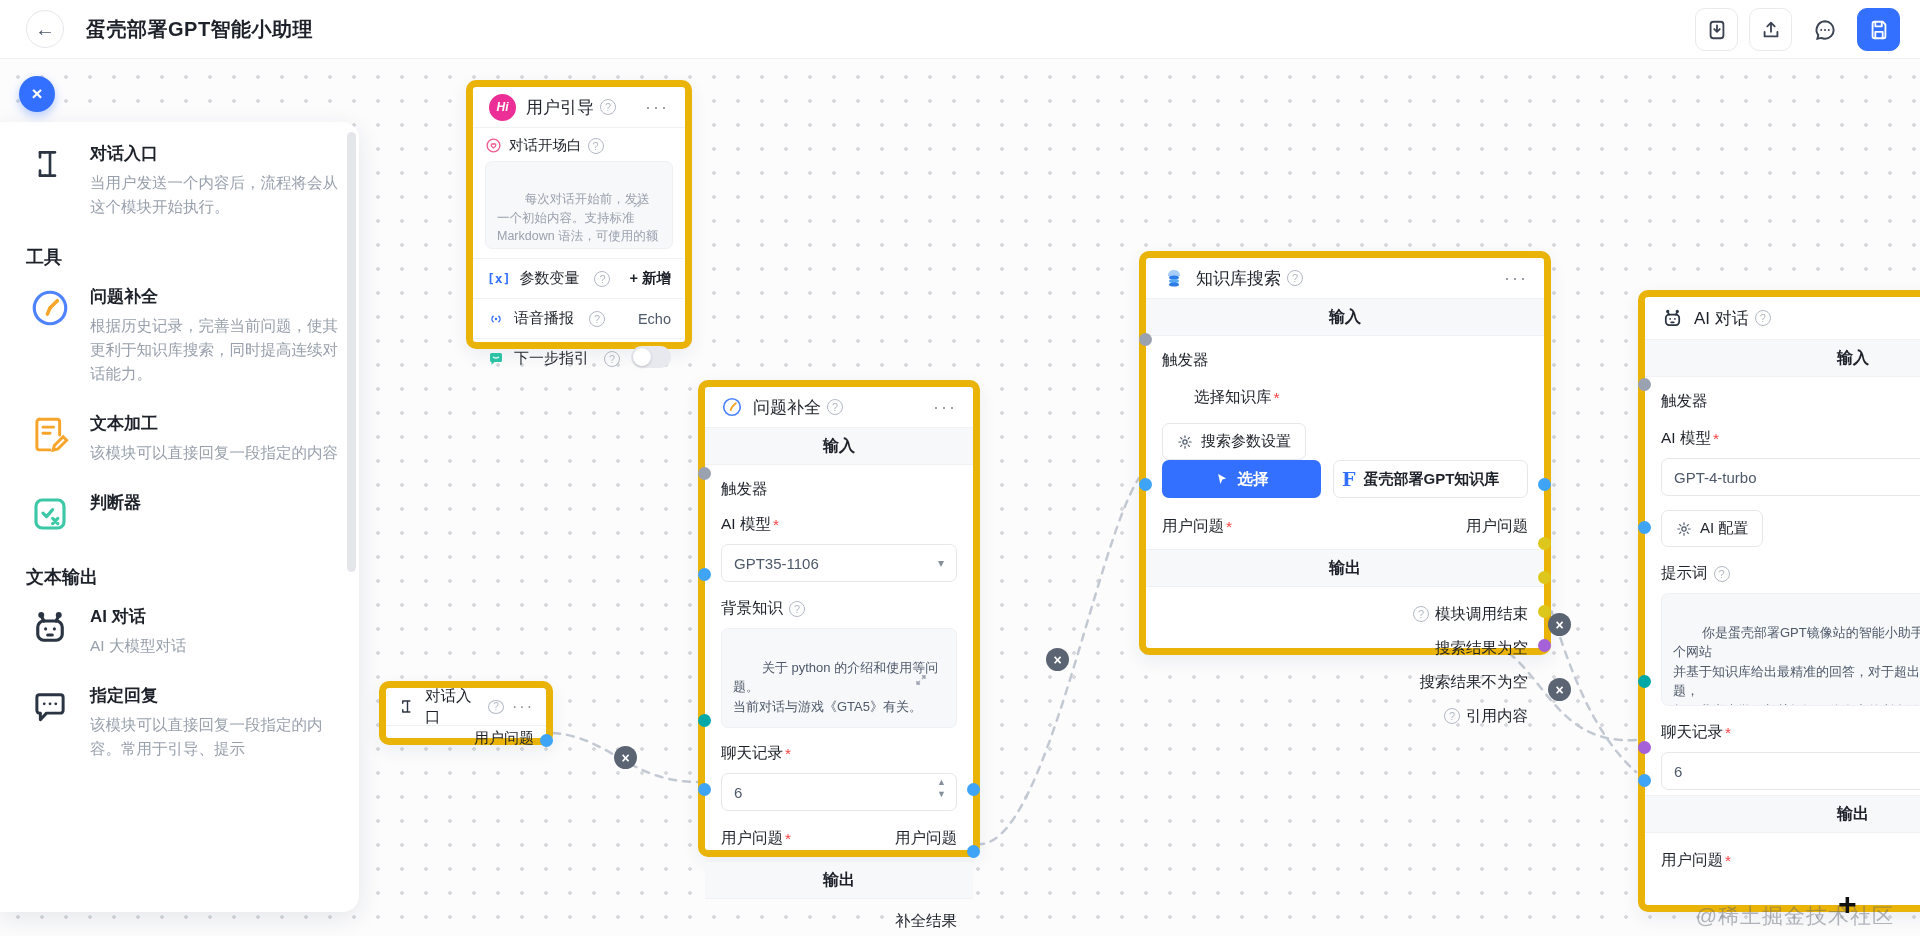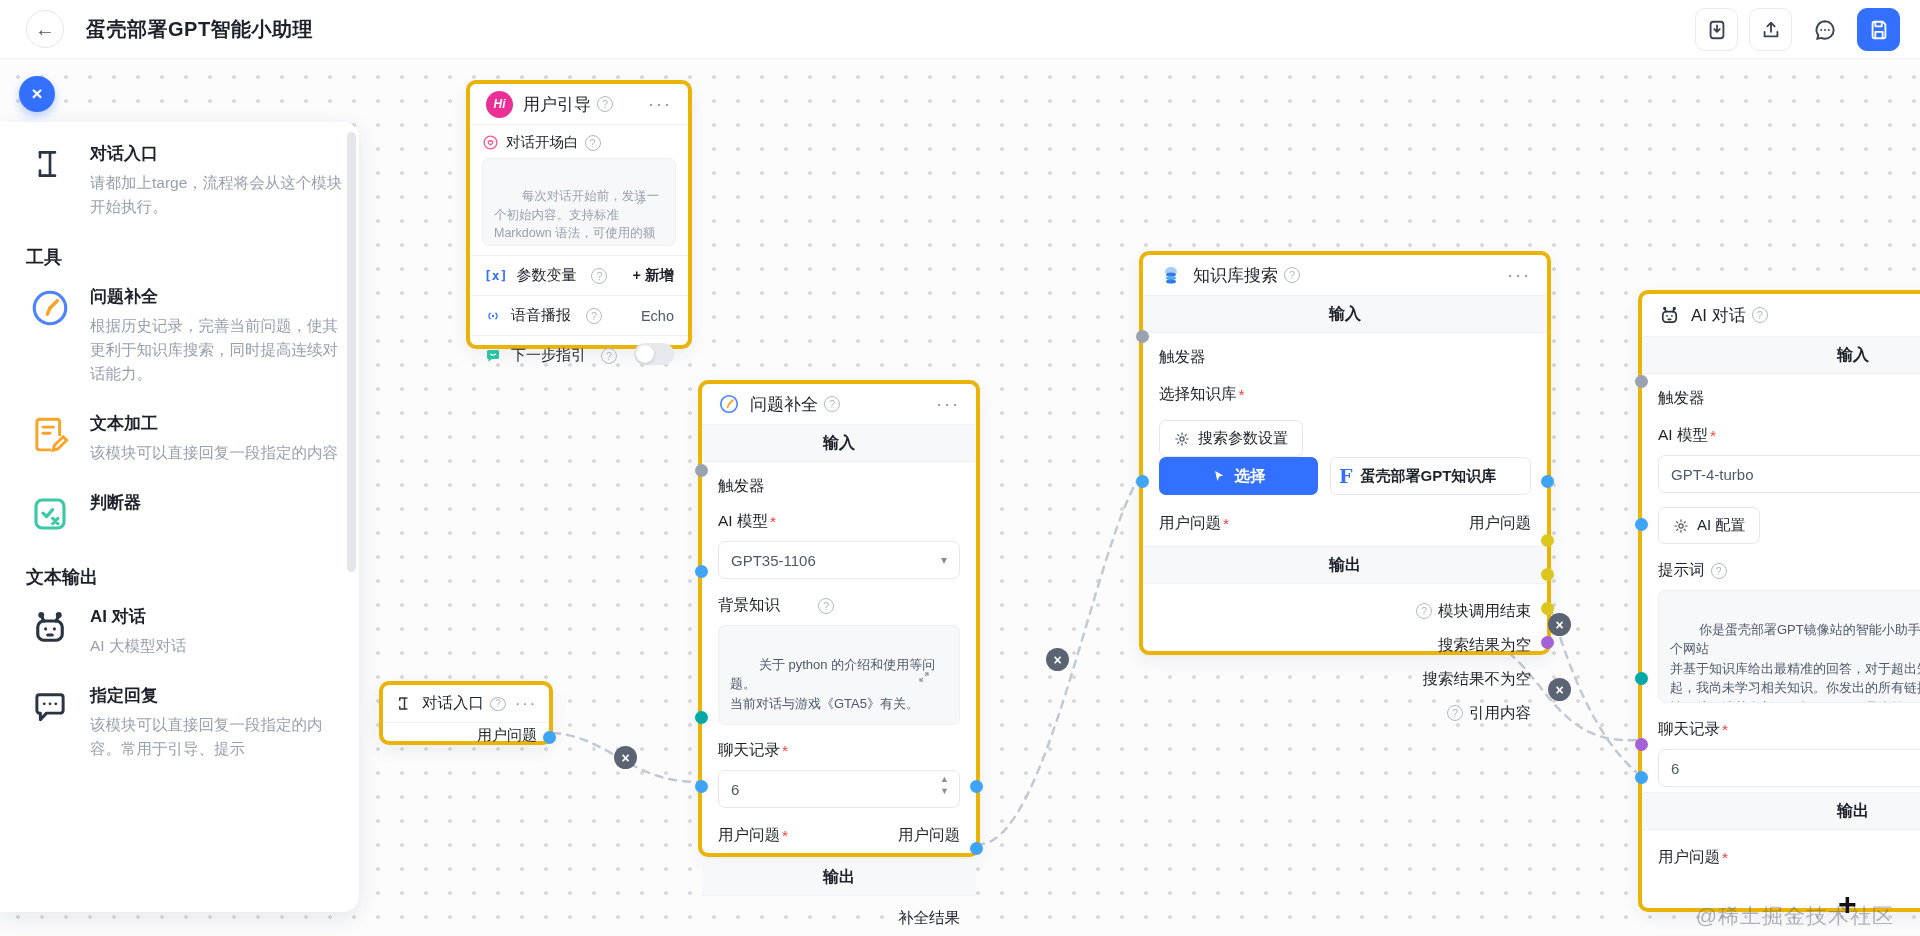--- a/index.html
+++ b/index.html
@@ -36,21 +36,21 @@
            border-radius:0 16px 16px 0; box-shadow:0 6px 24px rgba(30,40,60,.10);
            padding:20px 14px 0 26px; overflow:hidden; }
   .panel-scroll { position:absolute; right:3px; top:10px; width:9px; height:440px; border-radius:5px; background:#e4e6ea; }
   .sec-label { font-size:18px; font-weight:700; margin:10px 0 16px 0; }
   .mod-item { display:flex; gap:16px; margin:0 0 26px 0; cursor:grab; }
   .mod-ico { flex:0 0 48px; height:48px; display:flex; align-items:flex-start; justify-content:center; padding-top:2px; }
   .mod-tit { font-size:17px; font-weight:600; }
   .mod-desc { font-size:15.5px; color:#98a0ac; line-height:1.55; margin-top:6px; }
 
   
-  .node { position:absolute; background:#fff; border:4px solid #eab308; border-radius:10px;
+  .node { position:absolute; background:#fff; border:7px solid #eab308; border-radius:10px;
           box-shadow:0 6px 18px rgba(30,40,60,.07); z-index:2; font-size:16px; }
   .nhead { display:flex; align-items:center; gap:10px; padding:0 16px; }
   .ntitle { font-size:17px; font-weight:400; display:flex; align-items:center; }
   .more { margin-left:auto; color:#8a8f99; font-size:18px; letter-spacing:2px; cursor:pointer; }
   .tabbar { height:38px; background:#f7f8fa; border-top:1px solid #eff1f5; border-bottom:1px solid #eff1f5;
             display:flex; align-items:center; justify-content:center; font-weight:600; font-size:16px; cursor:pointer; }
   .nbody { padding:12px 16px; }
   .flabel { font-size:15.5px; color:#1d2129; display:flex; align-items:center; }
   .req::after { content:"*"; color:#f53f3f; margin-left:2px; }
   .help { display:inline-flex; width:16px; height:16px; border:1.4px solid #b3b9c4; border-radius:50%;
@@ -168,21 +168,21 @@
 
     <div class="mod-item">
       <div class="mod-ico">
         <svg class="ic" width="40" height="40" viewBox="0 0 24 24" fill="none" stroke="#2b3442" stroke-width="1.6" stroke-linecap="round">
           <path d="M9 5h6M12 5v14M9 19h6M6 5v3M6 16v3"></path>
             <path d="M6 5h3M6 19h3"></path>
         </svg>
       </div>
       <div>
         <div class="mod-tit">对话入口</div>
-        <div class="mod-desc">请都加上targe，流程将会从这个模块开始执行。</div>
+        <div class="mod-desc">当用户发送一个内容后，流程将会从这个模块开始执行。</div>
       </div>
     </div>
 
     <div class="sec-label">工具</div>
     <div class="mod-item">
       <div class="mod-ico">
         <svg class="ic" width="42" height="42" viewBox="0 0 24 24" fill="none">
           <circle cx="12" cy="12" r="9" stroke="#4e83fd" stroke-width="1.8"></circle>
           <path d="M12 12l4.2-4.2" stroke="#f7a42a" stroke-width="2" stroke-linecap="round"></path>
           <path d="M12 12l-1.5 3.5" stroke="#f7a42a" stroke-width="2" stroke-linecap="round"></path>
@@ -350,21 +350,21 @@
       <div class="more">···</div>
     </div>
     <div class="tabbar">输入</div>
     <div class="nbody">
       <div class="flabel" style="margin:2px 0 14px 0;">触发器</div>
       <div class="flabel req" style="margin-bottom:9px;">AI 模型</div>
       <div class="inputbox">
         <span>GPT35-1106</span>
         <span class="chev">▾</span>
       </div>
-      <div class="flabel" style="margin:16px 0 9px 0;gap:32px;">
+      <div class="flabel" style="margin:16px 0 9px 0;">
         <span>背景知识</span>
         <span class="help">?</span>
       </div>
       <div class="tarea" style="height:100px;">
         <span style="white-space:pre-wrap;">关于 python 的介绍和使用等问题。
 当前对话与游戏《GTA5》有关。</span>
         <span class="resize-h">
           <svg class="ic" width="10" height="10" viewBox="0 0 10 10" stroke="#9aa1ad" stroke-width="1.3" fill="none">
               <path d="M6 1h3v3M4 9H1V6M9 1L6 4M1 9l3-3"></path>
             </svg>
@@ -407,21 +407,21 @@
       </span>
       <div class="ntitle">
           <span>知识库搜索</span>
           <span class="help">?</span>
         </div>
       <div class="more">···</div>
     </div>
     <div class="tabbar">输入</div>
     <div class="nbody">
       <div class="flabel" style="margin:2px 0 16px 0;">触发器</div>
-      <div class="flabel req" style="margin-bottom:10px;">选择知识库</div>
+      <div class="flabel req" style="margin-bottom:10px;margin-left:32px;">选择知识库</div>
       <div style="margin-top:15px;">
         <div class="ghost-btn">
           <span style="display:inline-flex;">
             <svg class="ic" width="16" height="16" viewBox="0 0 24 24" fill="none" stroke="#4e5969" stroke-width="1.8" stroke-linecap="round">
               <circle cx="12" cy="12" r="3.2"></circle>
               <path d="M12 2.8v2.6M12 18.6v2.6M2.8 12h2.6M18.6 12h2.6M5.5 5.5l1.8 1.8M16.7 16.7l1.8 1.8M18.5 5.5l-1.8 1.8M7.3 16.7l-1.8 1.8"></path>
             </svg>
           </span>
           <span>搜索参数设置</span>
         </div>

